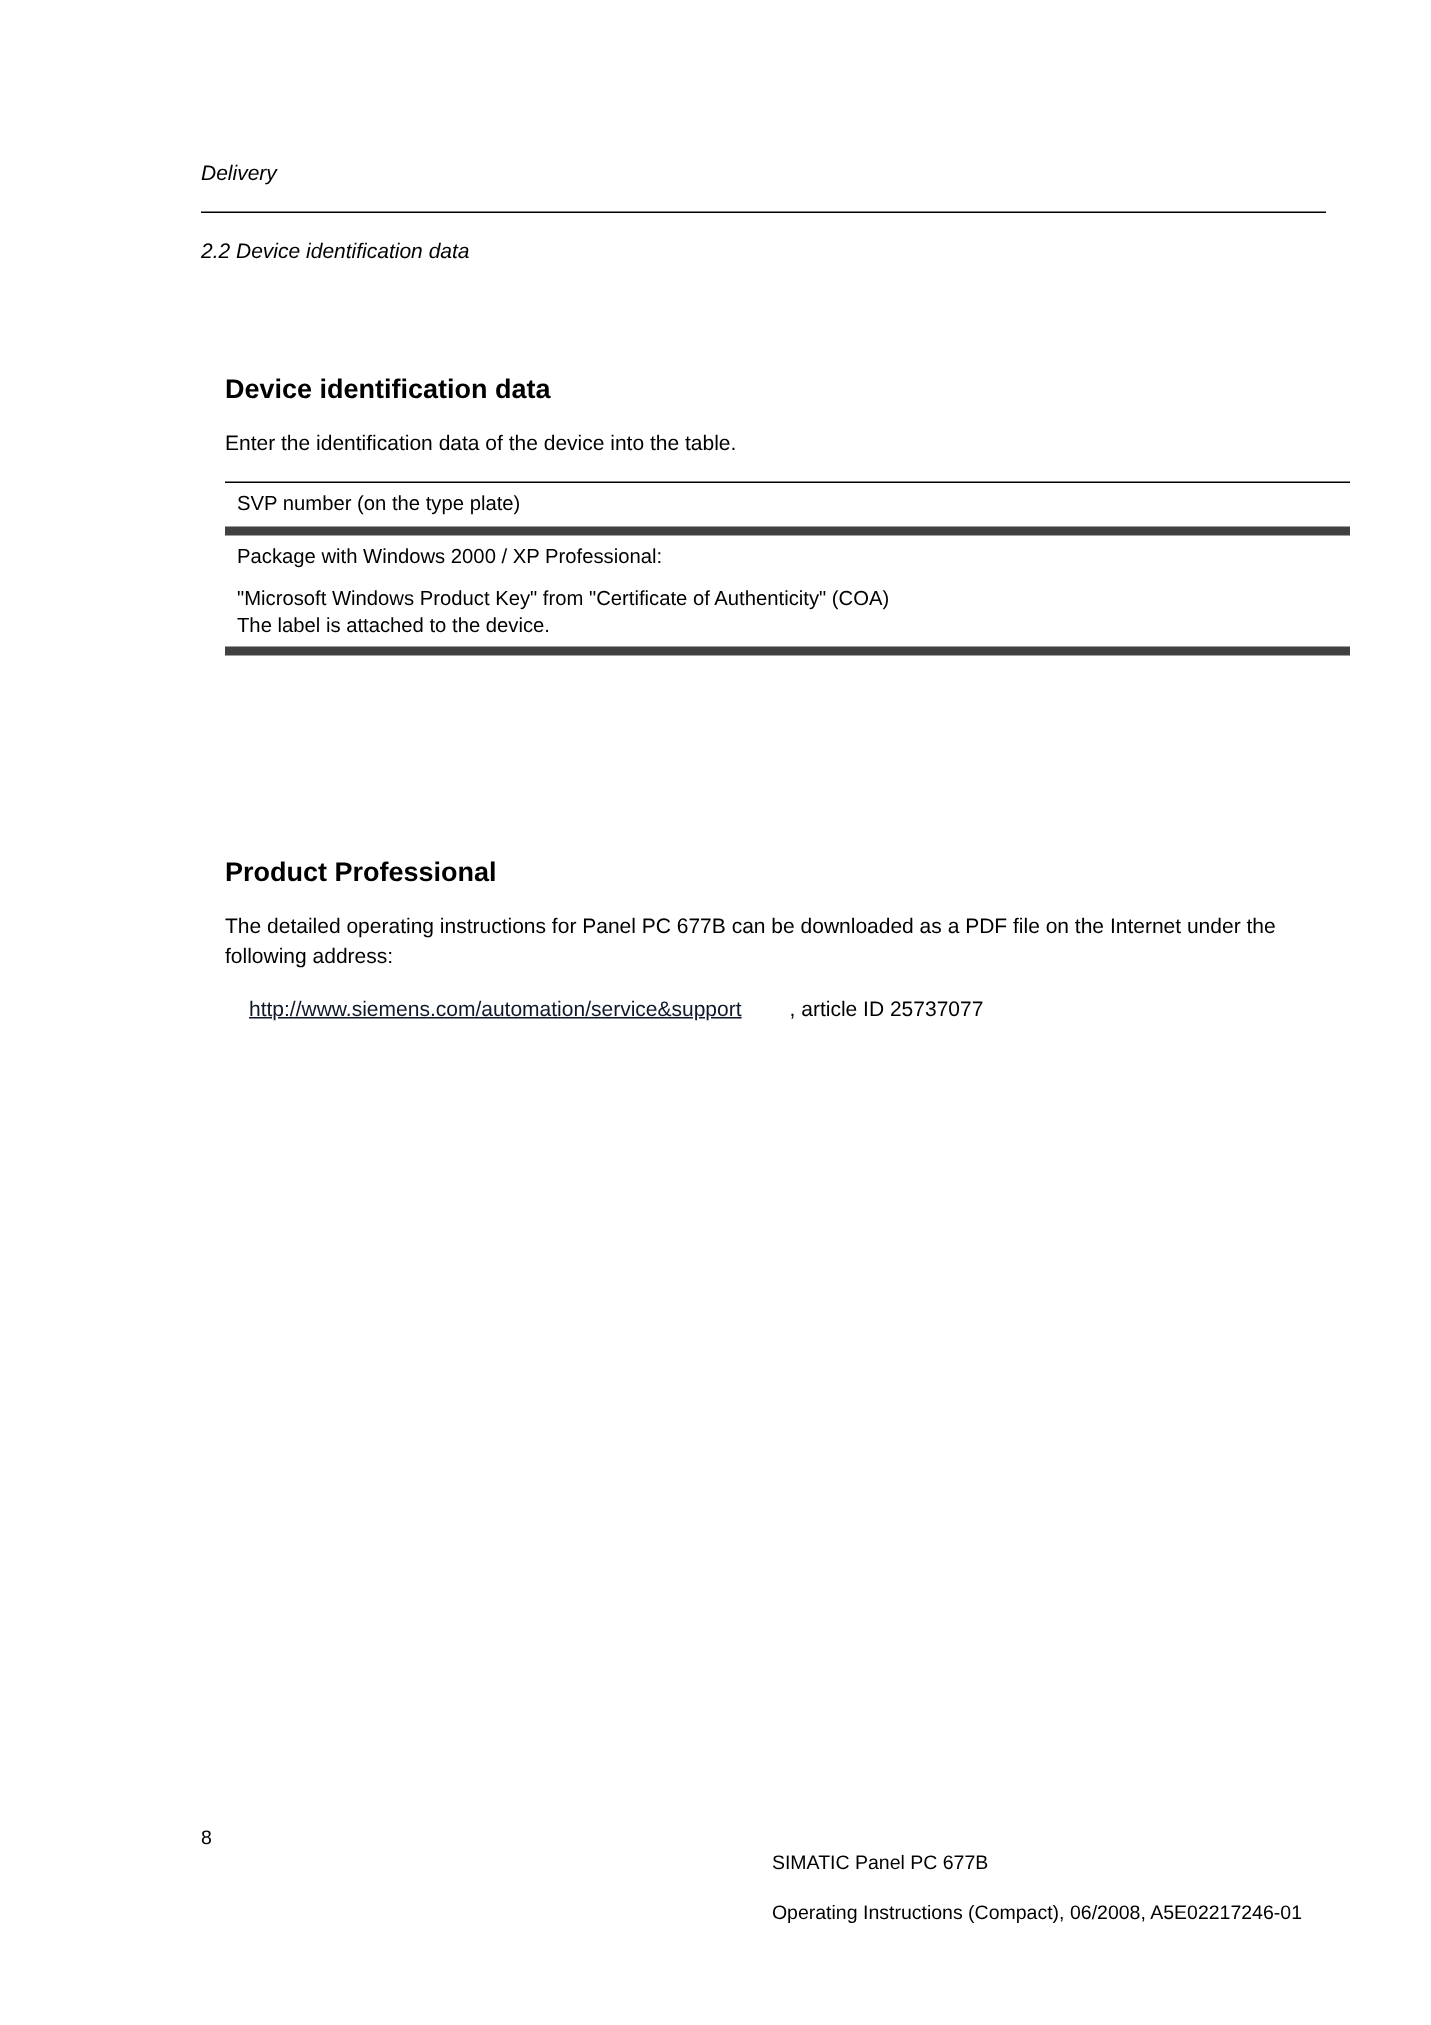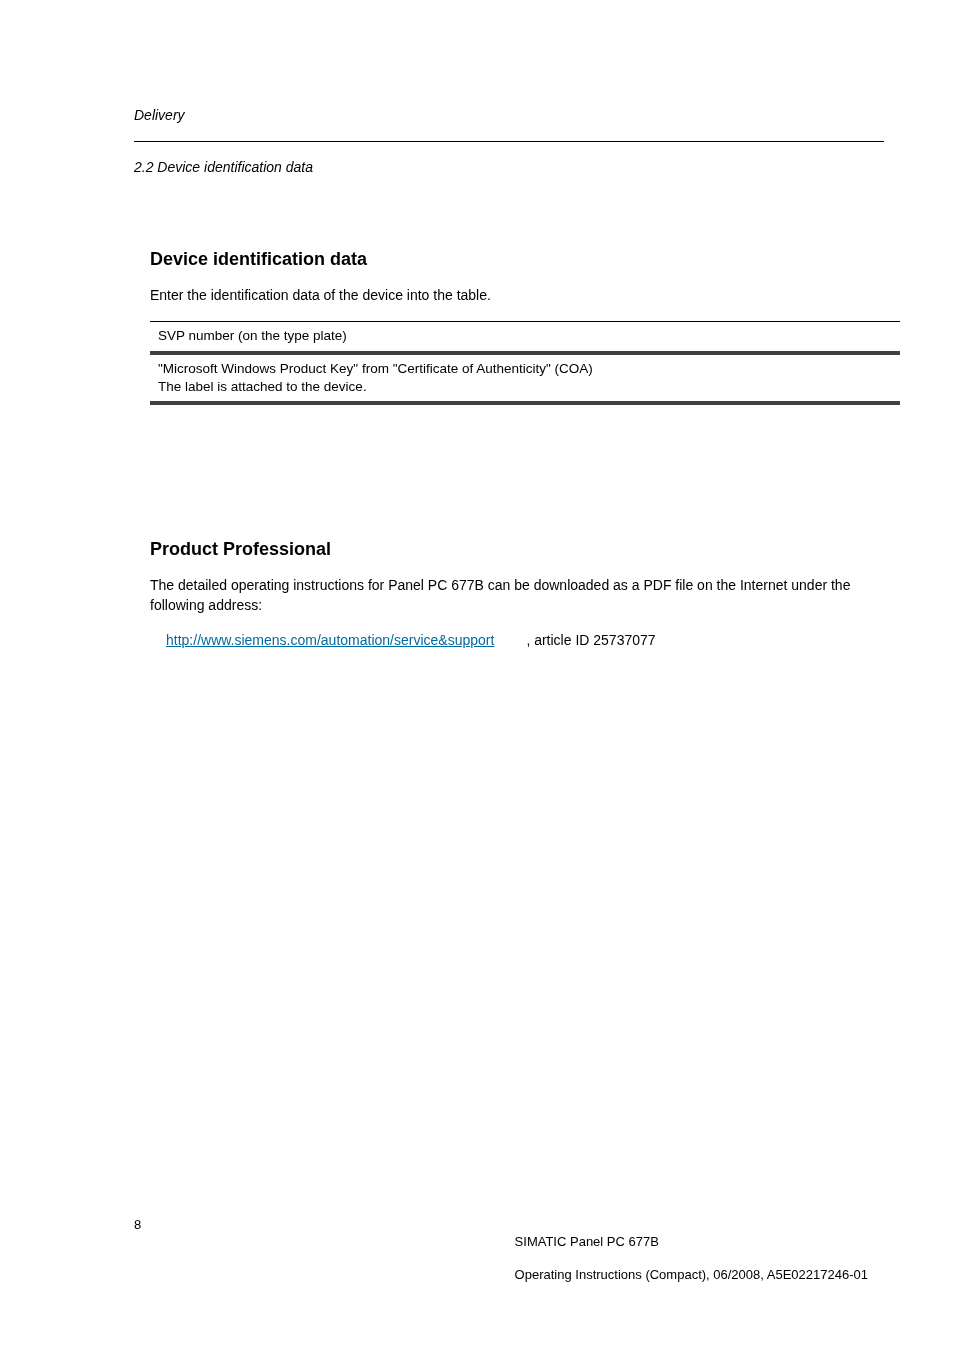--- a/index.html
+++ b/index.html
@@ -45,29 +45,29 @@
     margin-bottom: 14px;
     line-height: 1.4;
   }
   .data-table {
     width: 100%;
     border-collapse: collapse;
     font-size: 13.5px;
   }
   .data-table td {
     border-top: 1px solid #000;
-    border-bottom: 4px solid #404040;
+    border-bottom: 6px solid #404040;
     padding: 5px 8px 5px 8px;
     vertical-align: top;
     line-height: 1.35;
   }
   .data-table tr.no-top td { border-top: none; }
   .section2 { margin-top: 70px; }
   .link {
-    color: #0369a1;
+    color: #0f172a;
     text-decoration: underline;
   }
   .footer {
     position: absolute;
     bottom: 50px;
     left: 70px;
     right: 70px;
     display: flex;
     justify-content: space-between;
     font-size: 13px;
@@ -85,20 +85,23 @@
 
 <div class="section">
   <div class="sec-body">
     <div class="sec-title">Device identification data</div>
     <div class="sec-intro">Enter the identification data of the device into the table.</div>
     <table class="data-table">
       <tbody>
           <tr>
             <td>SVP number (on the type plate)</td>
           </tr>
+      <tr>
+            <td style="border-bottom:none">Package with Windows 2000 / XP Professional:</td>
+          </tr>
       <tr class="no-top">
             <td>"Microsoft Windows Product Key" from "Certificate of Authenticity" (COA)<br>The label is attached to the device.</td>
           </tr>
     </tbody>
       </table>
   </div>
 </div>
 
 <div class="section section2">
   <div class="sec-body">

